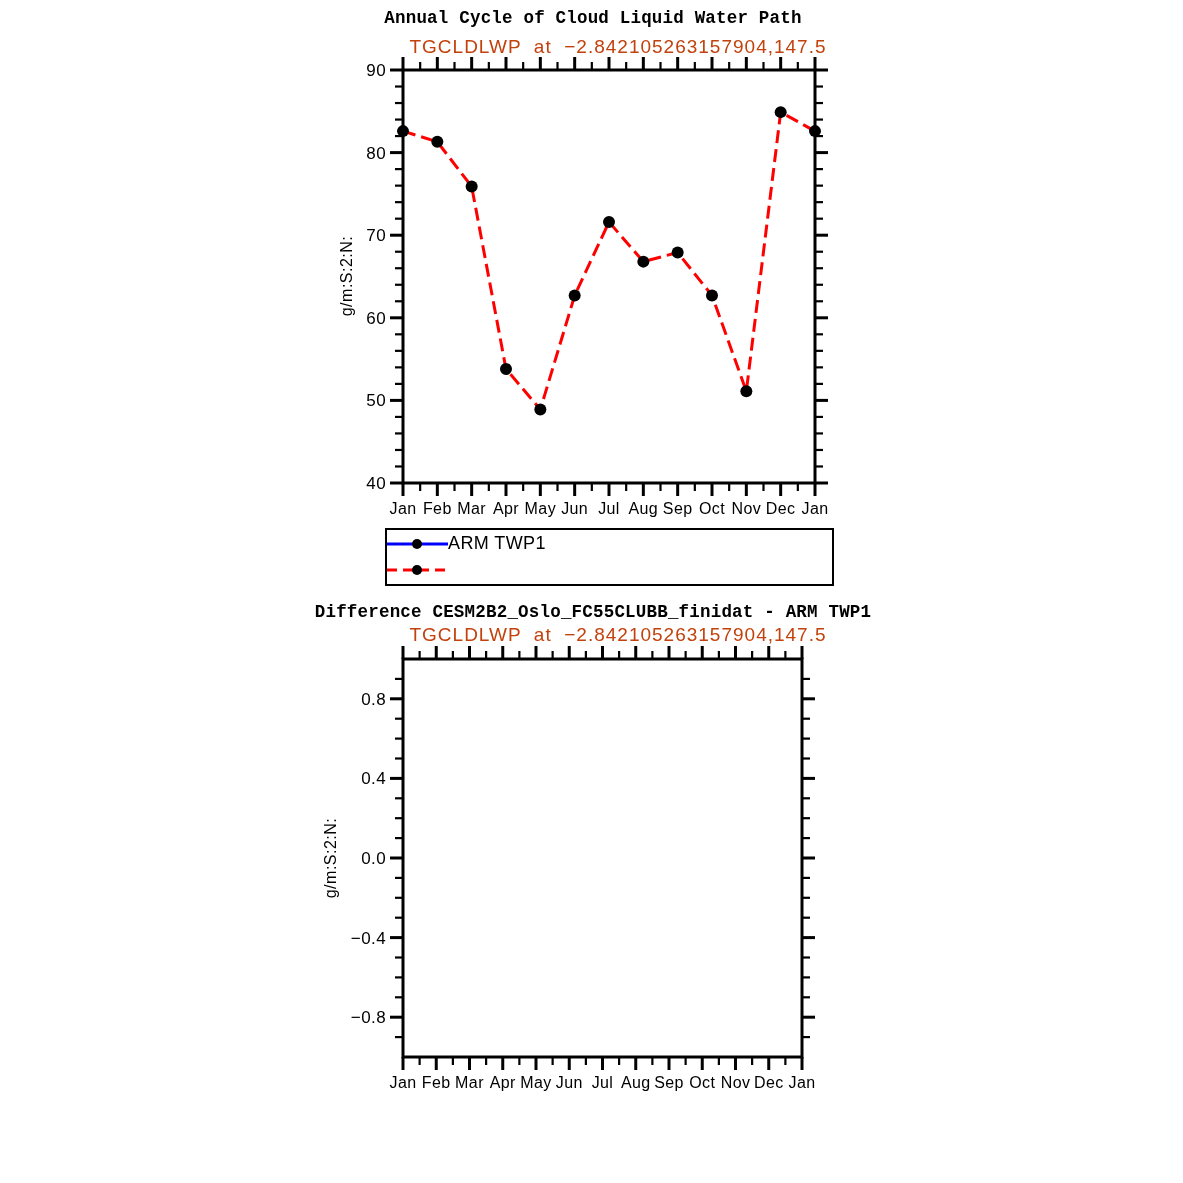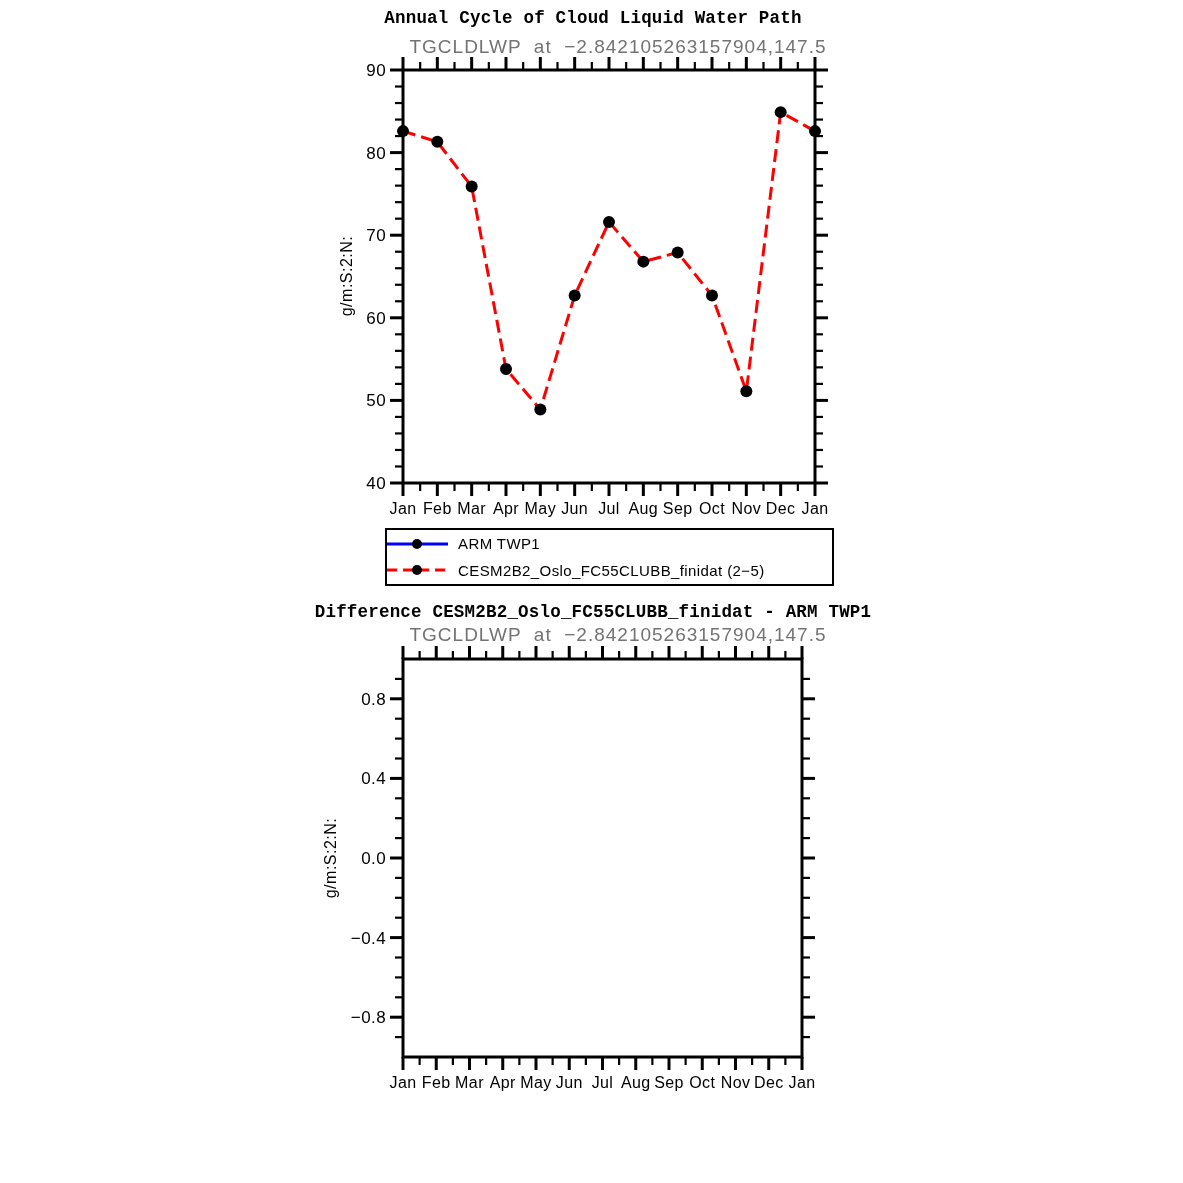--- a/index.html
+++ b/index.html
@@ -22,21 +22,21 @@
     white-space: nowrap;
     transform: translateX(-50%);
     letter-spacing: 0.2px;
     font-family: Liberation Mono, monospace;
   }
   .chart-sub {
     font-size: 19px;
     letter-spacing: 1px;
     white-space: pre;
     transform: translateX(-50%);
-    color: #737373;
+    color: #c2410c;
   }
   .ylab {
     font-size: 16px;
     letter-spacing: 0.5px;
     white-space: nowrap;
     transform: translate(-50%, -50%) rotate(-90deg);
   }
   svg.chart-layer {
     position: absolute;
     left: 0;
@@ -60,24 +60,23 @@
     display: flex;
     align-items: center;
     height: 26px;
   }
   .legend-sample {
     width: 61px;
     height: 12px;
     flex: 0 0 61px;
   }
   .legend-label {
-    font-size: 15px;
+    font-size: 18px;
     letter-spacing: 0.4px;
     white-space: nowrap;
-    margin-left: 10px;
   }
 </style>
 </head>
 <body>
 
 <div class="abs chart-title" style="left:593px; top:8px;">Annual Cycle of Cloud Liquid Water Path</div>
 <div class="abs chart-sub" style="left:618px; top:36px;">TGCLDLWP  at  −2.842105263157904,147.5</div>
 <div class="abs ylab" style="left:347px; top:276px;">g/m:S:2:N:</div>
 
 <svg class="chart-layer" id="chart1">
@@ -225,21 +224,20 @@
         <line x1="0" y1="6" x2="61" y2="6" stroke="#0000ff" stroke-width="3" stroke-dasharray="none"></line>
         <circle cx="30" cy="6" r="5" fill="#000000"></circle>
       </svg>
     <span class="legend-label">ARM TWP1</span>
   </div>
   <div class="legend-row">
     <svg class="legend-sample">
         <line x1="0" y1="6" x2="61" y2="6" stroke="#ff0000" stroke-width="3" stroke-dasharray="10 6"></line>
         <circle cx="30" cy="6" r="5" fill="#000000"></circle>
       </svg>
-    <span class="legend-label">CESM2B2_Oslo_FC55CLUBB_finidat (2−5)</span>
   </div>
 </div>
 
 <div class="abs chart-title" style="left:593px; top:602px;">Difference CESM2B2_Oslo_FC55CLUBB_finidat - ARM TWP1</div>
 <div class="abs chart-sub" style="left:618px; top:624px;">TGCLDLWP  at  −2.842105263157904,147.5</div>
 <div class="abs ylab" style="left:331px; top:858px;">g/m:S:2:N:</div>
 
 <svg class="chart-layer" id="chart2">
     <rect x="403" y="659" width="399" height="398" fill="none" stroke="#000000" stroke-width="3"></rect>
     <line x1="403" y1="659" x2="403" y2="646" stroke="#000000" stroke-width="3"></line>

